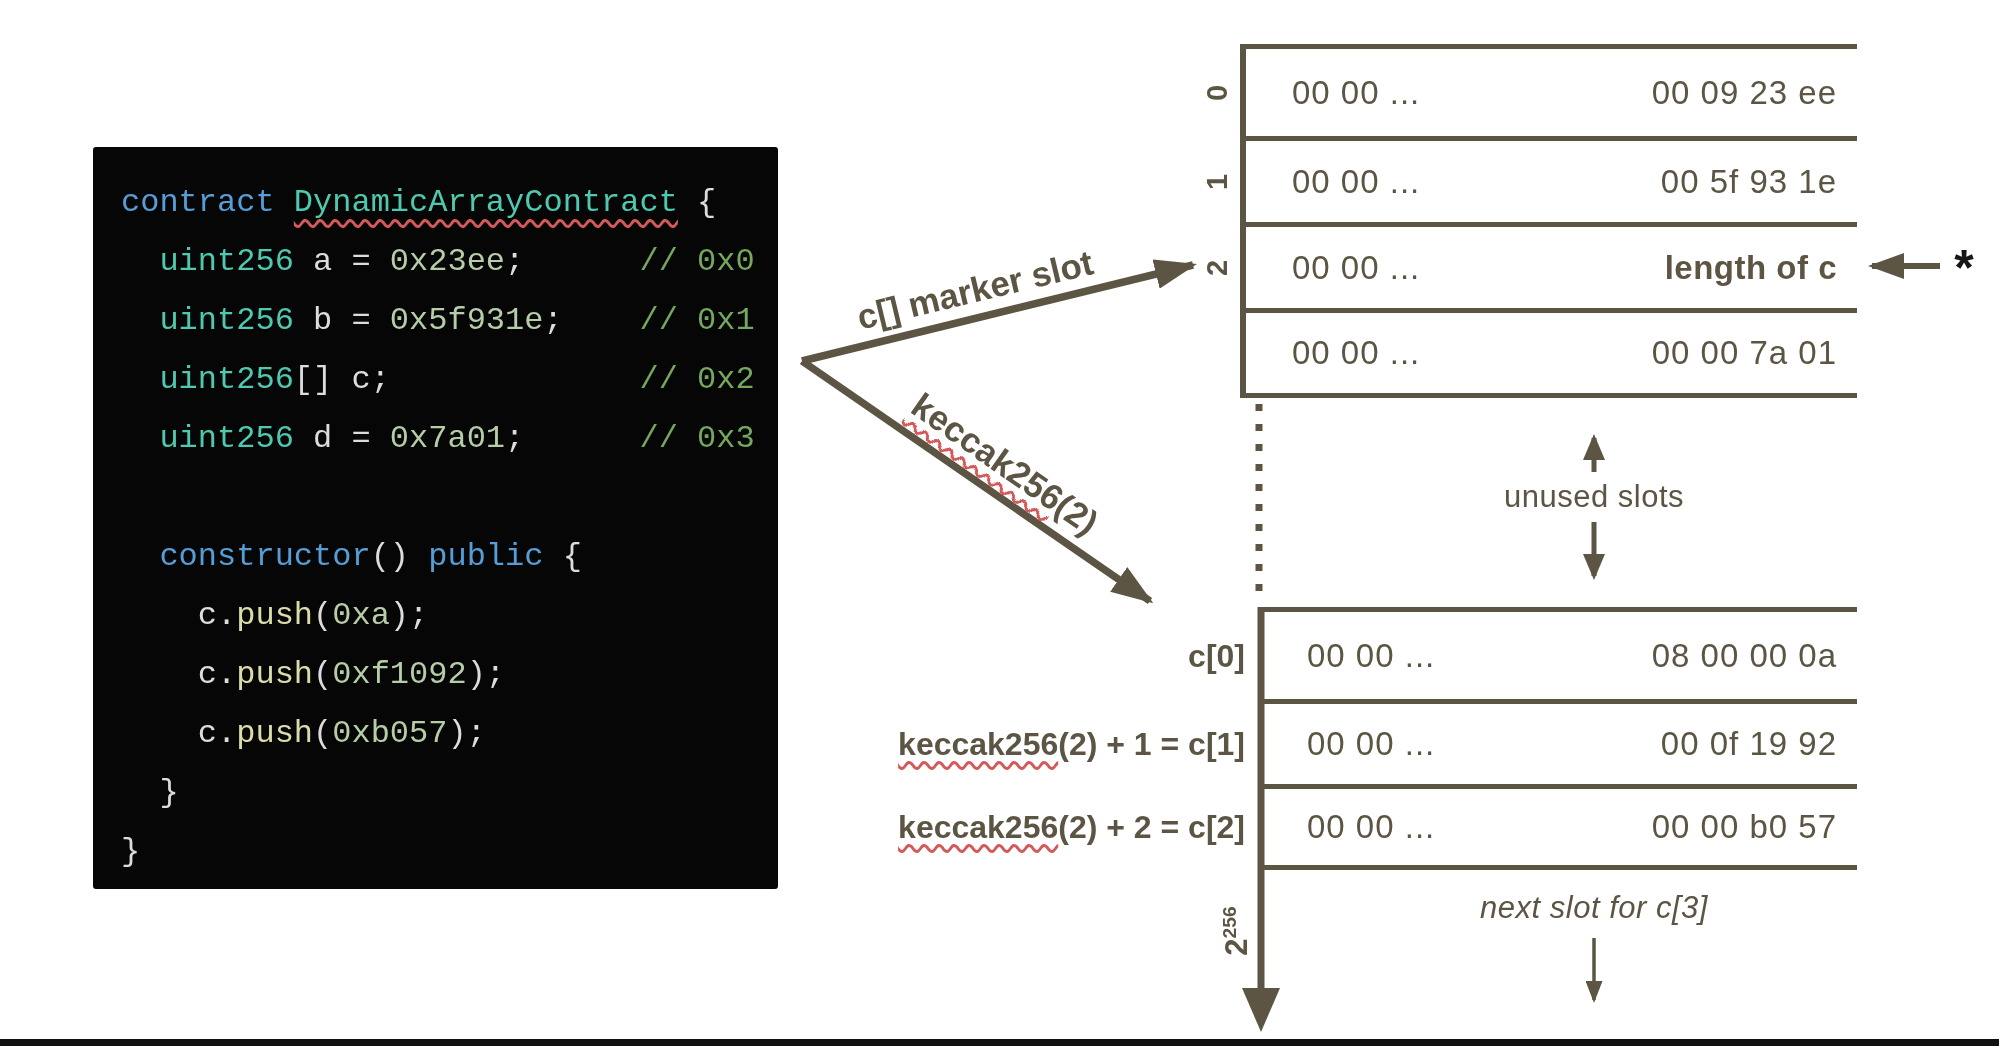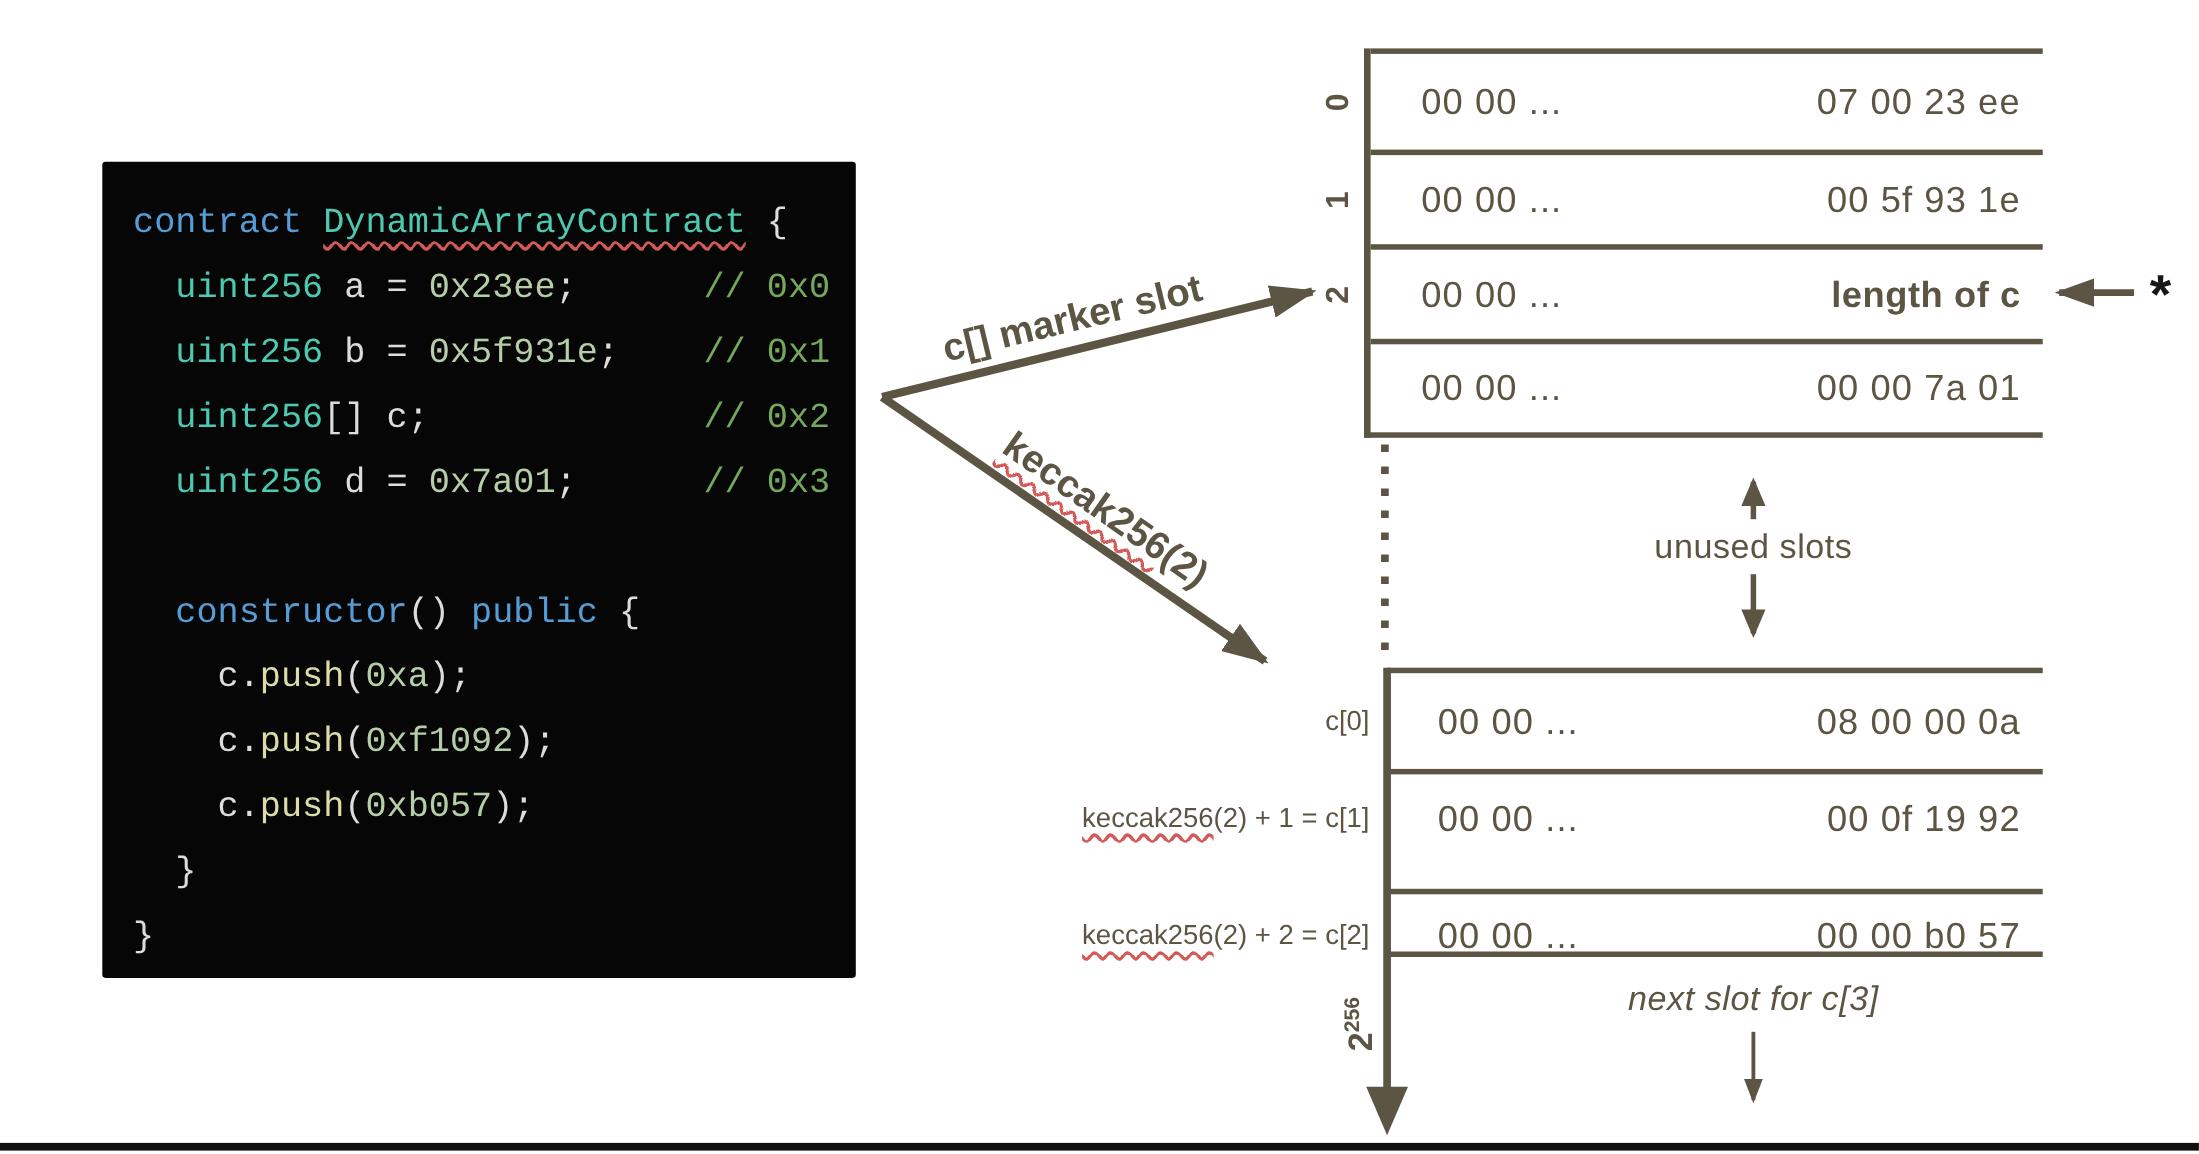--- a/index.html
+++ b/index.html
@@ -29,26 +29,26 @@
                 border-bottom:5px solid var(--brown,#5d5544);}
   .srow{position:relative;box-sizing:border-box;border-top:5px solid var(--brown,#5d5544);
         display:flex;align-items:center;justify-content:space-between;
         padding:0 20px 0 46px;font-size:33px;letter-spacing:1px;color:var(--brown,#5d5544);}
   #table-top .srow:nth-child(1){height:92px;}
   #table-top .srow:nth-child(2){height:86px;}
   #table-top .srow:nth-child(3){height:86px;}
   #table-top .srow:nth-child(4){height:85px;}
   #table-bottom .srow:nth-child(1){height:92px;}
   #table-bottom .srow:nth-child(2){height:85px;}
-  #table-bottom .srow:nth-child(3){height:81px;margin-top:24px;}
+  #table-bottom .srow:nth-child(3){height:81px;}
   .cell-right.bold{font-weight:bold;letter-spacing:0.5px;margin-left:40px;}
   .slotnum{position:absolute;left:-29px;top:50%;transform:translate(-50%,-50%) rotate(-90deg);
            font-weight:bold;font-size:29px;letter-spacing:0;}
   .rowlabel{position:absolute;right:calc(100% + 16px);top:50%;transform:translateY(-50%);
-            white-space:nowrap;font-weight:normal;font-size:25px;letter-spacing:0;}
+            white-space:nowrap;font-weight:bold;font-size:32px;letter-spacing:0;}
   .wavy-red{text-decoration-line:underline;text-decoration-style:wavy;
             text-decoration-color:var(--squiggle,#d45a5a);text-decoration-thickness:2.5px;text-underline-offset:6px;}
 
   
   .anchor{position:absolute;width:0;height:0;}
   .anchor>span{position:absolute;white-space:nowrap;transform:translate(-50%,-50%);display:block;}
   #marker-slot-label>span{transform:translate(-50%,-50%) rotate(-13.5deg);font-weight:bold;font-size:35px;}
   #keccak-diag-label>span{transform:translate(-50%,-50%) rotate(35deg);font-weight:bold;font-size:35px;}
   #axis-power-label>span{transform:translate(-50%,-50%) rotate(-90deg);font-weight:bold;font-size:31px;}
   #axis-power-label sup{font-size:0.62em;}
@@ -99,21 +99,21 @@
   </svg>
 
   <div id="code-panel">
     <div id="code"><div class="cl"><span class="tk-kw">contract</span><span class="tk-plain"> </span><span class="tk-cls-wavy">DynamicArrayContract</span><span class="tk-plain"> {</span></div><div class="cl"><span class="tk-plain">  </span><span class="tk-typ">uint256</span><span class="tk-plain"> a = </span><span class="tk-num">0x23ee</span><span class="tk-plain">;      </span><span class="tk-comment">// 0x0</span></div><div class="cl"><span class="tk-plain">  </span><span class="tk-typ">uint256</span><span class="tk-plain"> b = </span><span class="tk-num">0x5f931e</span><span class="tk-plain">;    </span><span class="tk-comment">// 0x1</span></div><div class="cl"><span class="tk-plain">  </span><span class="tk-typ">uint256</span><span class="tk-plain">[] c;             </span><span class="tk-comment">// 0x2</span></div><div class="cl"><span class="tk-plain">  </span><span class="tk-typ">uint256</span><span class="tk-plain"> d = </span><span class="tk-num">0x7a01</span><span class="tk-plain">;      </span><span class="tk-comment">// 0x3</span></div><div class="cl"> </div><div class="cl"><span class="tk-plain">  </span><span class="tk-kw">constructor</span><span class="tk-plain">() </span><span class="tk-kw">public</span><span class="tk-plain"> {</span></div><div class="cl"><span class="tk-plain">    c.</span><span class="tk-fn">push</span><span class="tk-plain">(</span><span class="tk-num">0xa</span><span class="tk-plain">);</span></div><div class="cl"><span class="tk-plain">    c.</span><span class="tk-fn">push</span><span class="tk-plain">(</span><span class="tk-num">0xf1092</span><span class="tk-plain">);</span></div><div class="cl"><span class="tk-plain">    c.</span><span class="tk-fn">push</span><span class="tk-plain">(</span><span class="tk-num">0xb057</span><span class="tk-plain">);</span></div><div class="cl"><span class="tk-plain">  }</span></div><div class="cl"><span class="tk-plain">}</span></div></div>
   </div>
 
   <div id="table-top" class="stable">
       <div class="srow">
         <span class="slotnum">0</span>
         <span class="cell-left">00 00 ...</span>
-        <span class="cell-right">07 00 23 ee</span>
+        <span class="cell-right">00 09 23 ee</span>
       </div>
       <div class="srow">
         <span class="slotnum">1</span>
         <span class="cell-left">00 00 ...</span>
         <span class="cell-right">00 5f 93 1e</span>
       </div>
       <div class="srow">
         <span class="slotnum">2</span>
         <span class="cell-left">00 00 ...</span>
         <span class="cell-right bold">length of c</span>

